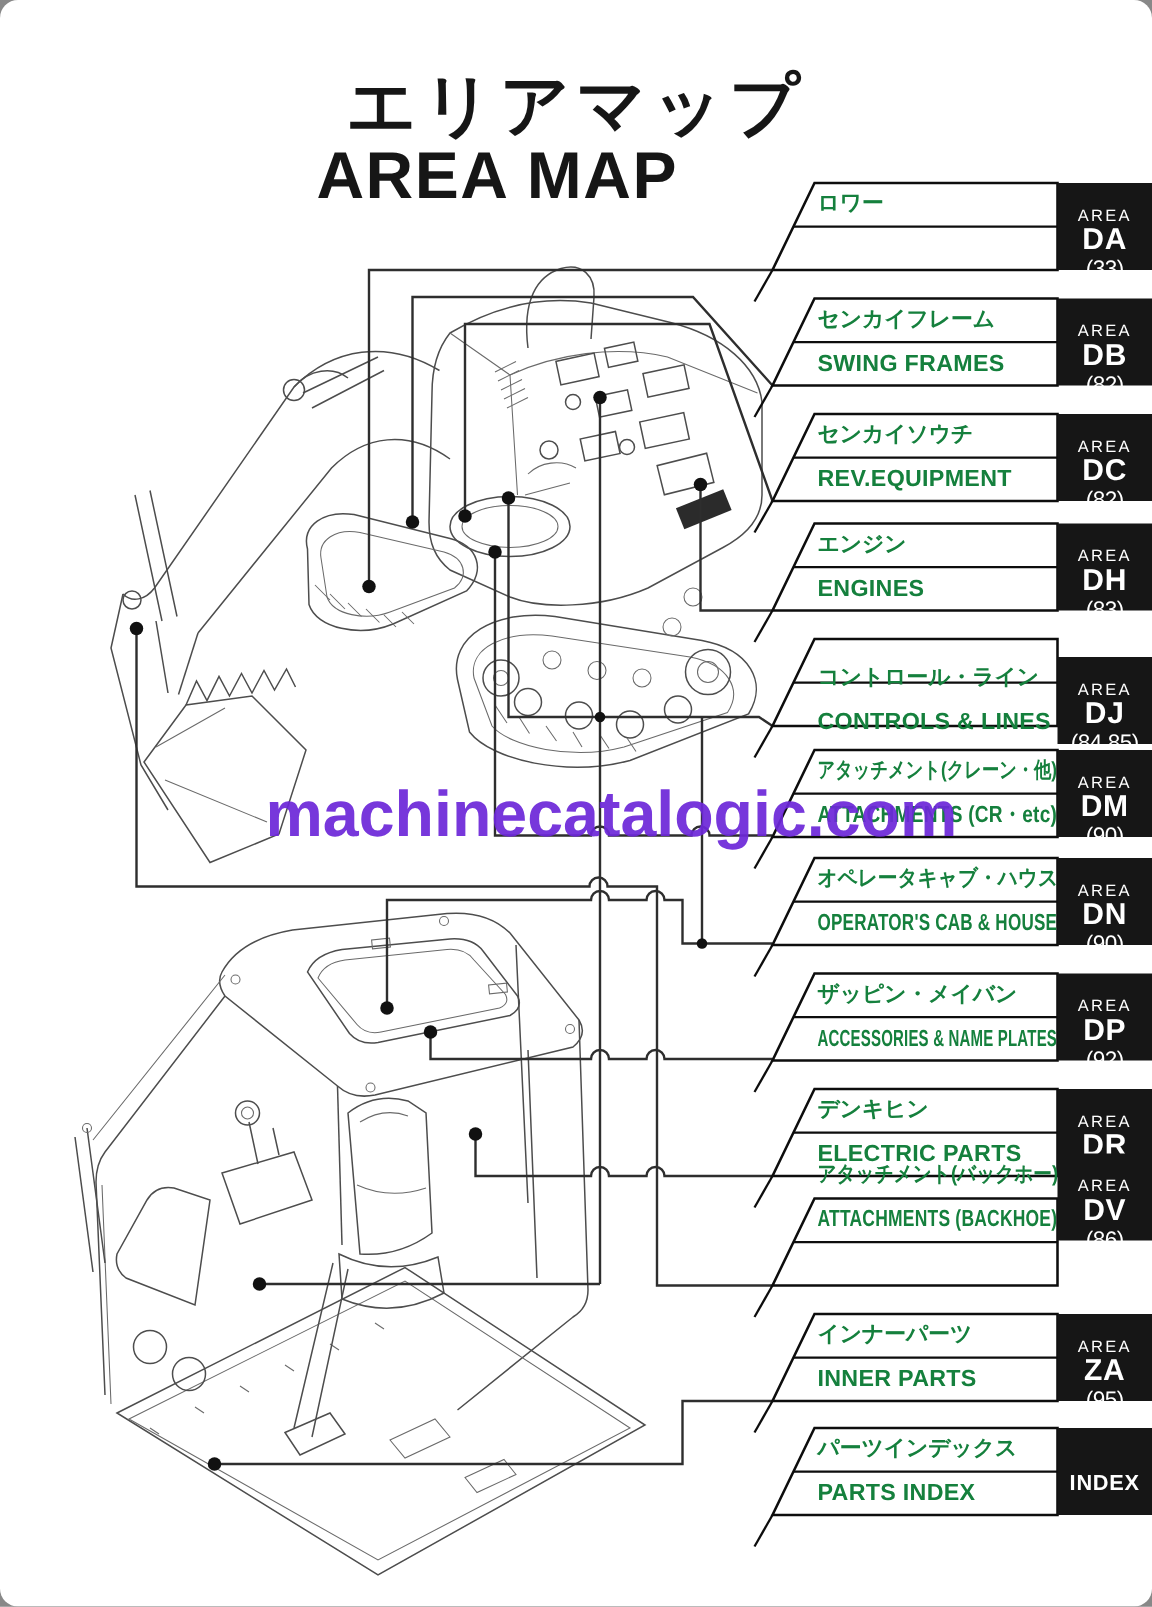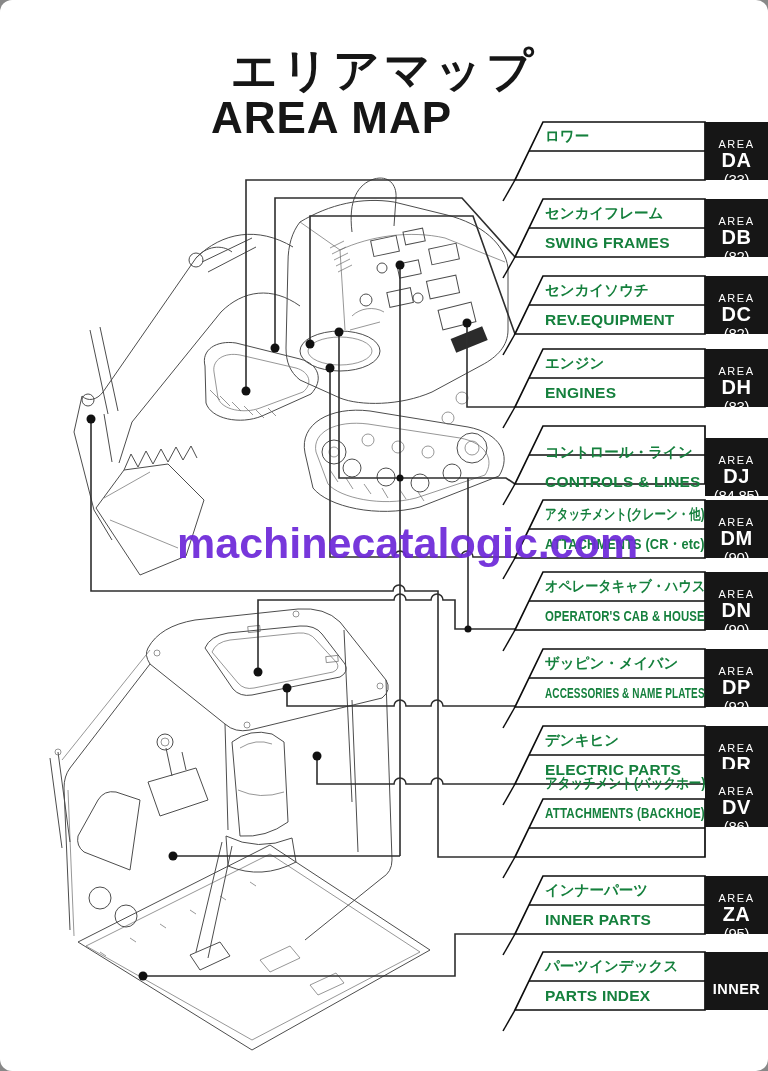--- a/index.html
+++ b/index.html
@@ -328,19 +328,19 @@
       <span class="panel-code">ZA</span>
       <span class="panel-page">(95)</span>
     </div>
   </div>
 
   <div class="area-box" style="top:952px">
     <div class="row row-ja"><span class="fit">パーツインデックス</span></div>
     <div class="row row-en"><span class="fit">PARTS INDEX</span></div>
     <div class="panel panel-index">
       <span class="panel-area"></span>
-      <span class="panel-code">INNER</span>
+      <span class="panel-code">INDEX</span>
       <span class="panel-page"></span>
     </div>
   </div>
 
   <div id="watermark">machinecatalogic.com</div>
 </div>
 
 </body></html>

